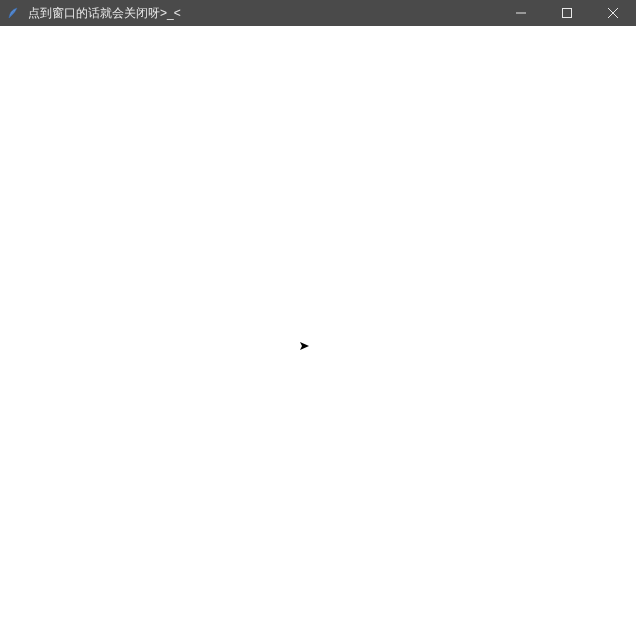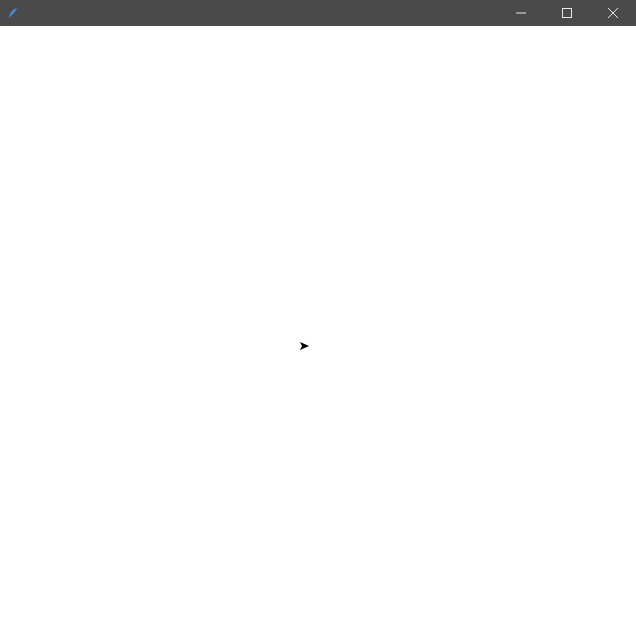--- a/index.html
+++ b/index.html
@@ -71,20 +71,21 @@
 </head>
 <body>
 
 <div class="titlebar">
   <span class="app-icon">
     <svg width="14" height="14" viewBox="0 0 14 14">
       <path d="M 2 12 Q 3 4 10 2 Q 8 6 6 8 Q 4 10 2 12 Z" fill="#5a8fd6" stroke="#3a6fb6" stroke-width="0.5"></path>
       <line x1="2" y1="12" x2="7" y2="5" stroke="#3a6fb6" stroke-width="0.6"></line>
     </svg>
   </span>
+  <span class="title-text">点到窗口的话就会关闭呀&gt;_&lt;</span>
   <span class="spacer"></span>
   <div class="window-controls">
     <div class="ctrl-btn">
       <svg width="10" height="10" viewBox="0 0 10 10">
         <line x1="0" y1="5" x2="10" y2="5" stroke="#e8e8e8" stroke-width="1"></line>
       </svg>
     </div>
     <div class="ctrl-btn">
       <svg width="10" height="10" viewBox="0 0 10 10">
         <rect x="0.5" y="0.5" width="9" height="9" fill="none" stroke="#e8e8e8" stroke-width="1"></rect>

